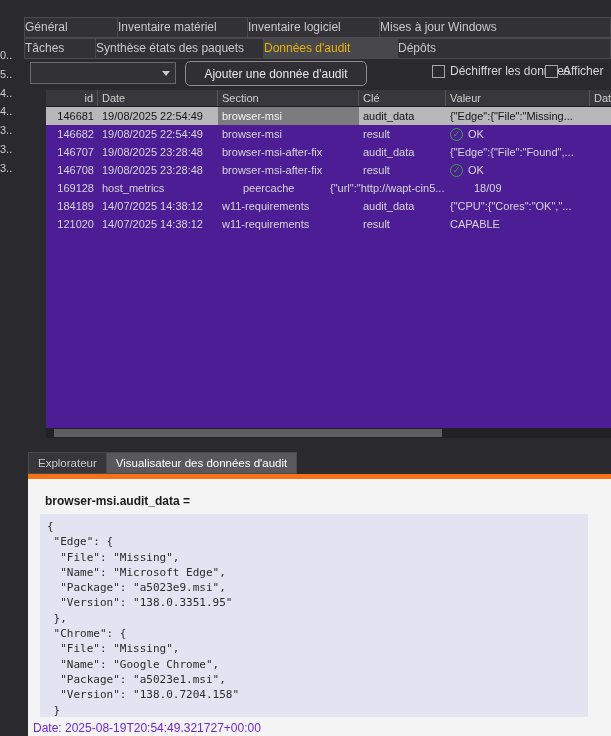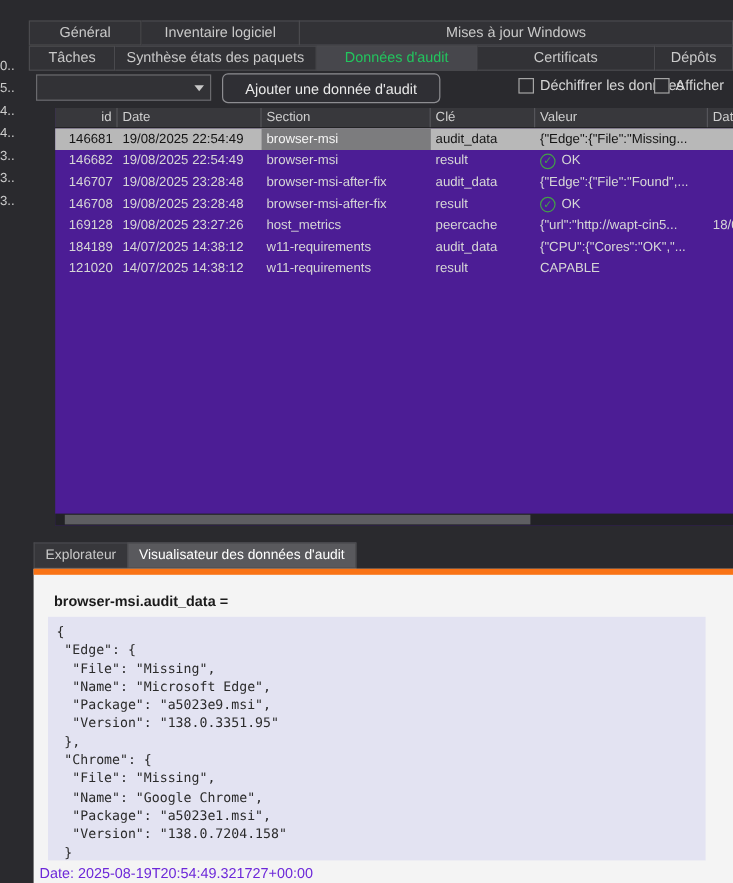--- a/index.html
+++ b/index.html
@@ -12,26 +12,26 @@
 
   
   .gutter { position:absolute; left:0; top:49px; width:14px; }
   .gutter-item { height:18.8px; font-size:11px; color:#cccccc; white-space:nowrap; overflow:hidden; }
 
   
   .tabs { position:absolute; left:24px; right:0; display:flex; height:21px; }
   .tabs.row1 { top:17px; }
   .tabs.row2 { top:38px; }
   .tab {
-    height:21px; line-height:19px; text-align:center; font-size:12px;
+    height:21px; line-height:19px; text-align:left; font-size:12px;
     color:#c9c9c9; background:#323236; border:1px solid #4a4a4e; border-left:none;
     white-space:nowrap; overflow:hidden; cursor:default;
   }
   .tab:first-child { border-left:1px solid #4a4a4e; }
-  .tab.active { background:#47474c; color:#22c55e; }
+  .tab.active { background:#47474c; color:#eab308; }
 
   
   .combo {
     position:absolute; left:30px; top:62px; width:146px; height:22px;
     background:#323236; border:1px solid #6a6a6e; display:flex; align-items:center;
   }
   .combo-value { flex:1; font-size:12px; padding-left:6px; color:#dddddd; height:100%; }
   .combo-arrow { width:18px; height:100%; display:flex; align-items:center; justify-content:center; }
   .combo-arrow::after { content:""; border-left:4px solid transparent; border-right:4px solid transparent; border-top:5px solid #c8c8c8; }
   .add-btn {
@@ -97,29 +97,29 @@
     <div class="gutter-item">5..</div>
     <div class="gutter-item">4..</div>
     <div class="gutter-item">4..</div>
     <div class="gutter-item">3..</div>
     <div class="gutter-item">3..</div>
     <div class="gutter-item">3..</div>
   </div>
 
   <div class="tabs row1">
     <div class="tab" style="width:94px">Général</div>
+    <div class="tab" style="width:130px">Inventaire matériel</div>
     <div class="tab" style="width:132px">Inventaire logiciel</div>
     <div class="tab" style="flex:1">Mises à jour Windows</div>
   </div>
 
   <div class="tabs row2">
     <div class="tab" style="width:72px">Tâches</div>
     <div class="tab" style="width:168px">Synthèse états des paquets</div>
     <div class="tab active" style="width:134px">Données d'audit</div>
-    <div class="tab" style="width:148px">Certificats</div>
     <div class="tab" style="flex:1">Dépôts</div>
   </div>
 
   <div class="combo">
     <span class="combo-value"></span>
     <span class="combo-arrow"></span>
   </div>
 
   <button class="add-btn">Ajouter une donnée d'audit</button>
 
@@ -180,21 +180,20 @@
       <div class="cell c-key">result</div>
       <div class="cell c-value">
         <span class="ok-icon">✓</span>
         <span>OK</span>
       </div>
       <div class="cell c-date2"></div>
     </div>
 
     <div class="g-row">
       <div class="cell c-id">169128</div>
-      <div class="cell c-date">19/08/2025 23:27:26</div>
       <div class="cell c-section">host_metrics</div>
       <div class="cell c-key">peercache</div>
       <div class="cell c-value">{"url":"http://wapt-cin5...</div>
       <div class="cell c-date2">18/09</div>
     </div>
 
     <div class="g-row">
       <div class="cell c-id">184189</div>
       <div class="cell c-date">14/07/2025 14:38:12</div>
       <div class="cell c-section">w11-requirements</div>

